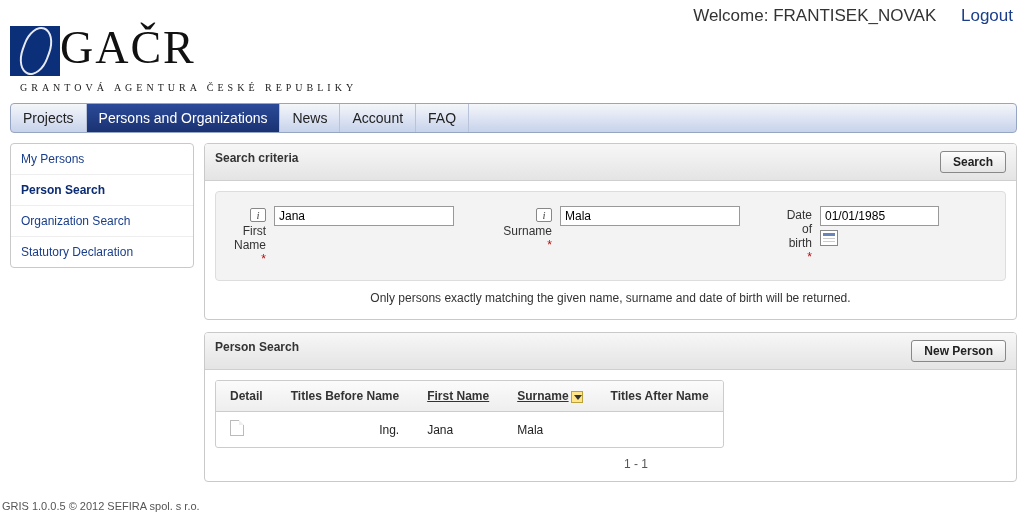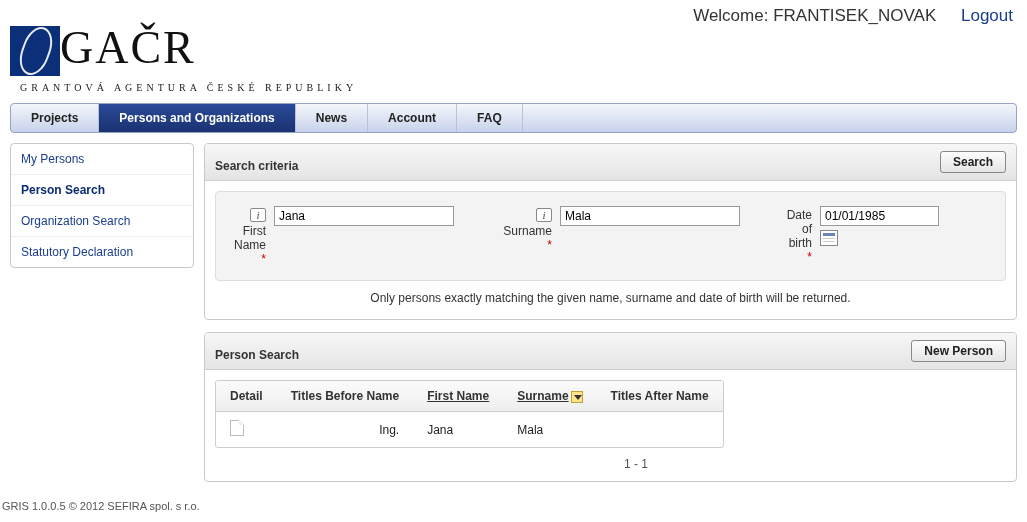--- a/index.html
+++ b/index.html
@@ -56,24 +56,24 @@
     margin: 0 10px 10px 10px;
     height: 30px;
     background: linear-gradient(#f4f6fa, #c7d2eb);
     border: 1px solid #97a5c4;
     border-radius: 4px;
     display: flex;
     align-items: stretch;
     overflow:hidden;
   }
   .mainmenu .mitem {
-    padding: 0 20px;
+    padding: 0 12px;
     display:flex; align-items:center;
-    font-weight: bold;
-    font-size: 12px;
+    font-weight: normal;
+    font-size: 14px;
     color:#222;
     border-right: 1px solid #b8c2d8;
     cursor:pointer;
   }
   .mainmenu .mitem.active {
     background: linear-gradient(#2b4a99, #1a3271);
     color:#fff;
   }
   .layout { display:flex; padding: 0 10px; gap:10px; align-items:flex-start; }
   .sidebar {
@@ -102,21 +102,21 @@
     border-radius:4px;
     background:#fff;
     overflow:hidden;
   }
   .panel-header {
     background: linear-gradient(#f7f7f7, #e4e4e4);
     border-bottom:1px solid #cfcfcf;
     padding: 7px 10px;
     display:flex;
     justify-content:space-between;
-    align-items:flex-end;
+    align-items:flex-start;
     font-weight:bold;
     color:#333;
   }
   button.gbtn {
     background: linear-gradient(#fdfdfd, #e5e5e5);
     border:1px solid #888;
     border-radius:3px;
     font-weight:bold;
     font-size:12px;
     padding: 3px 12px;

